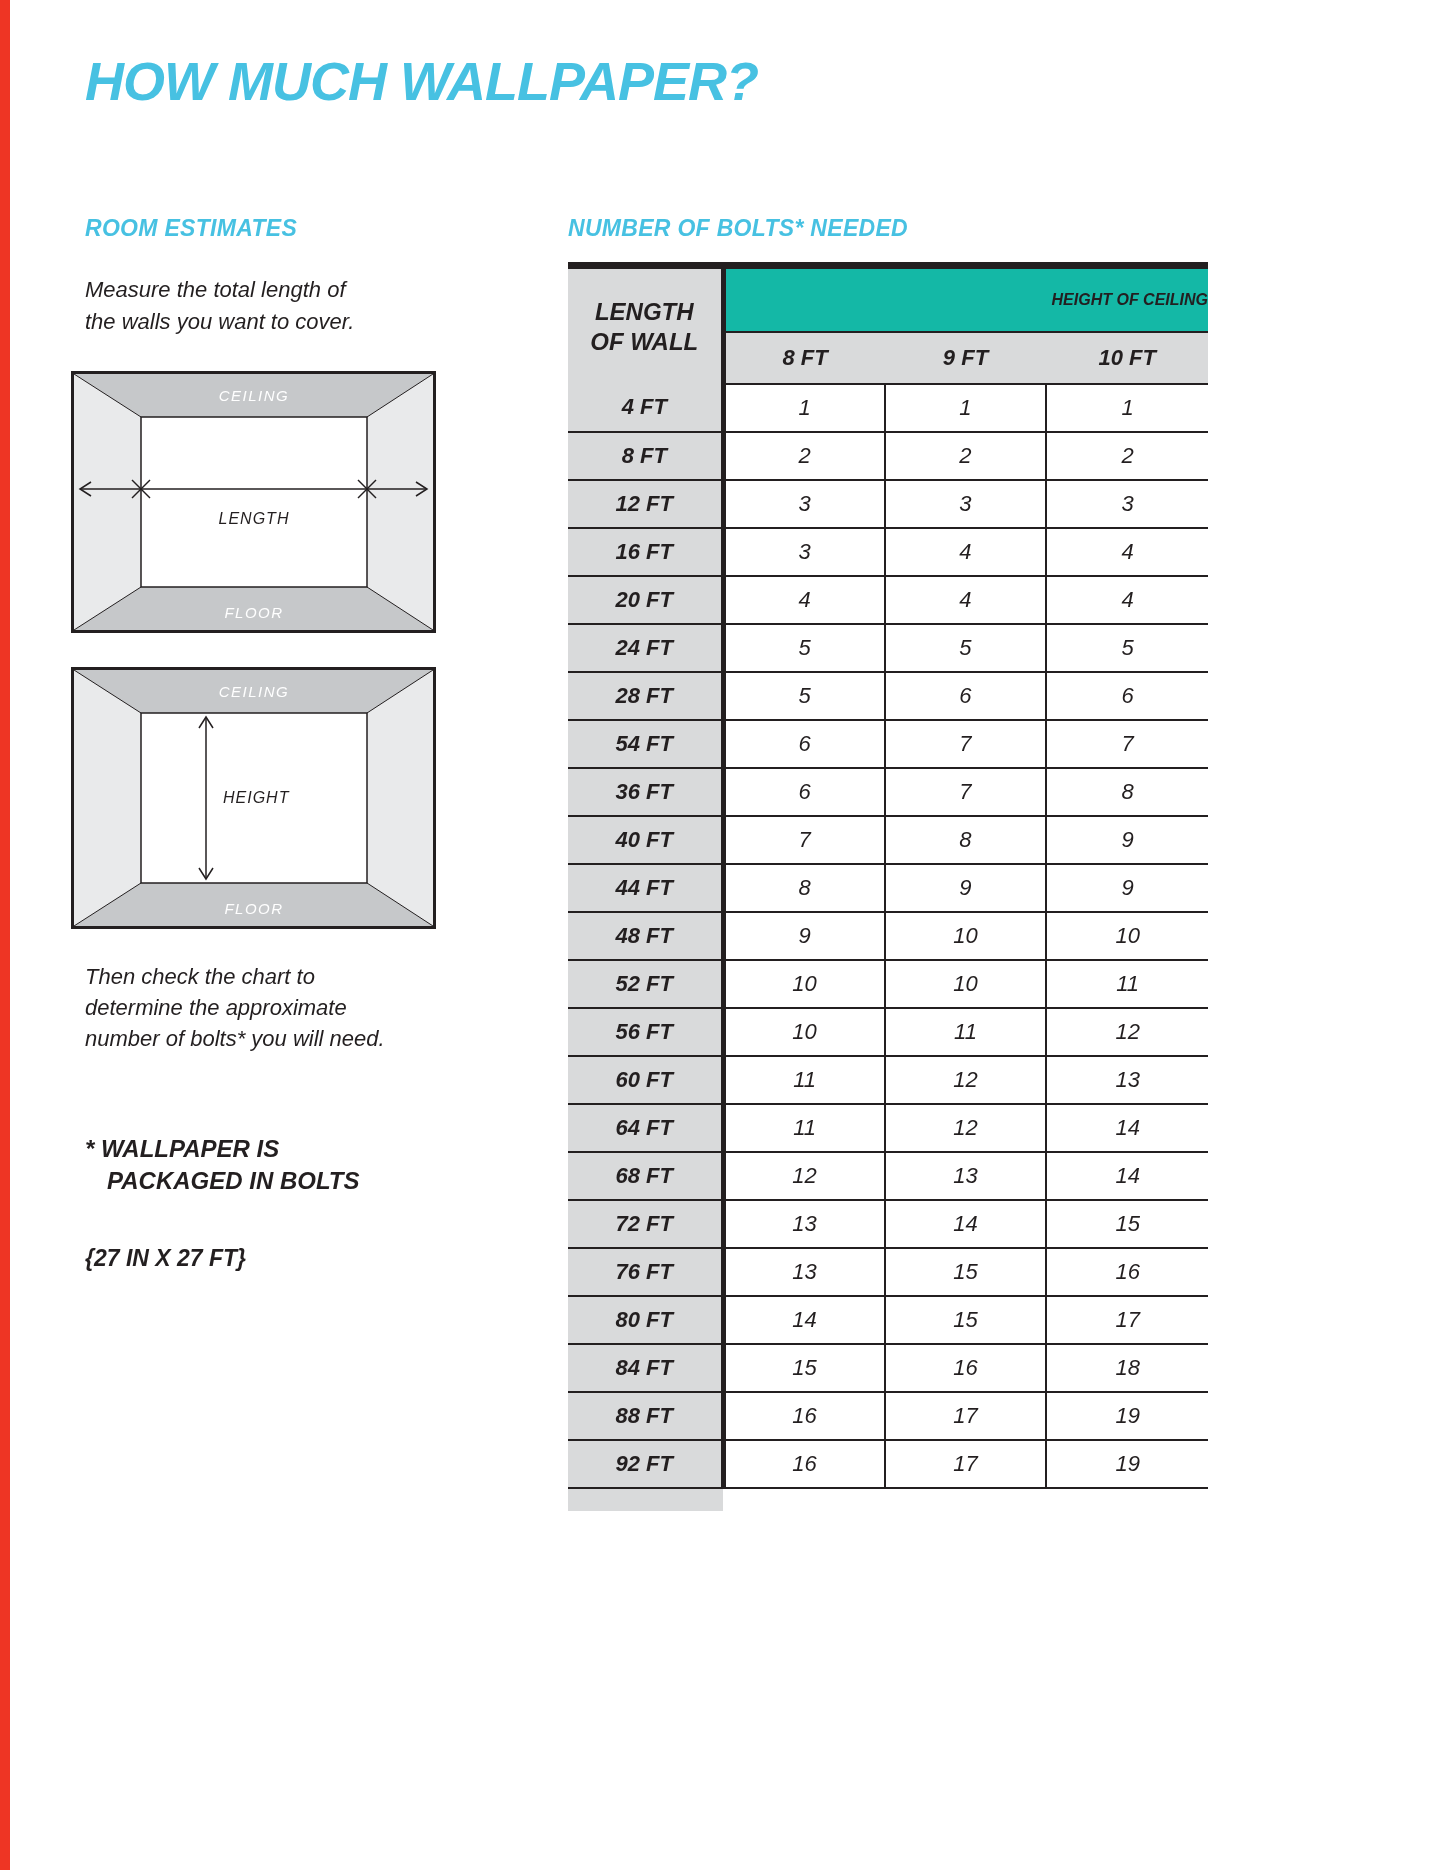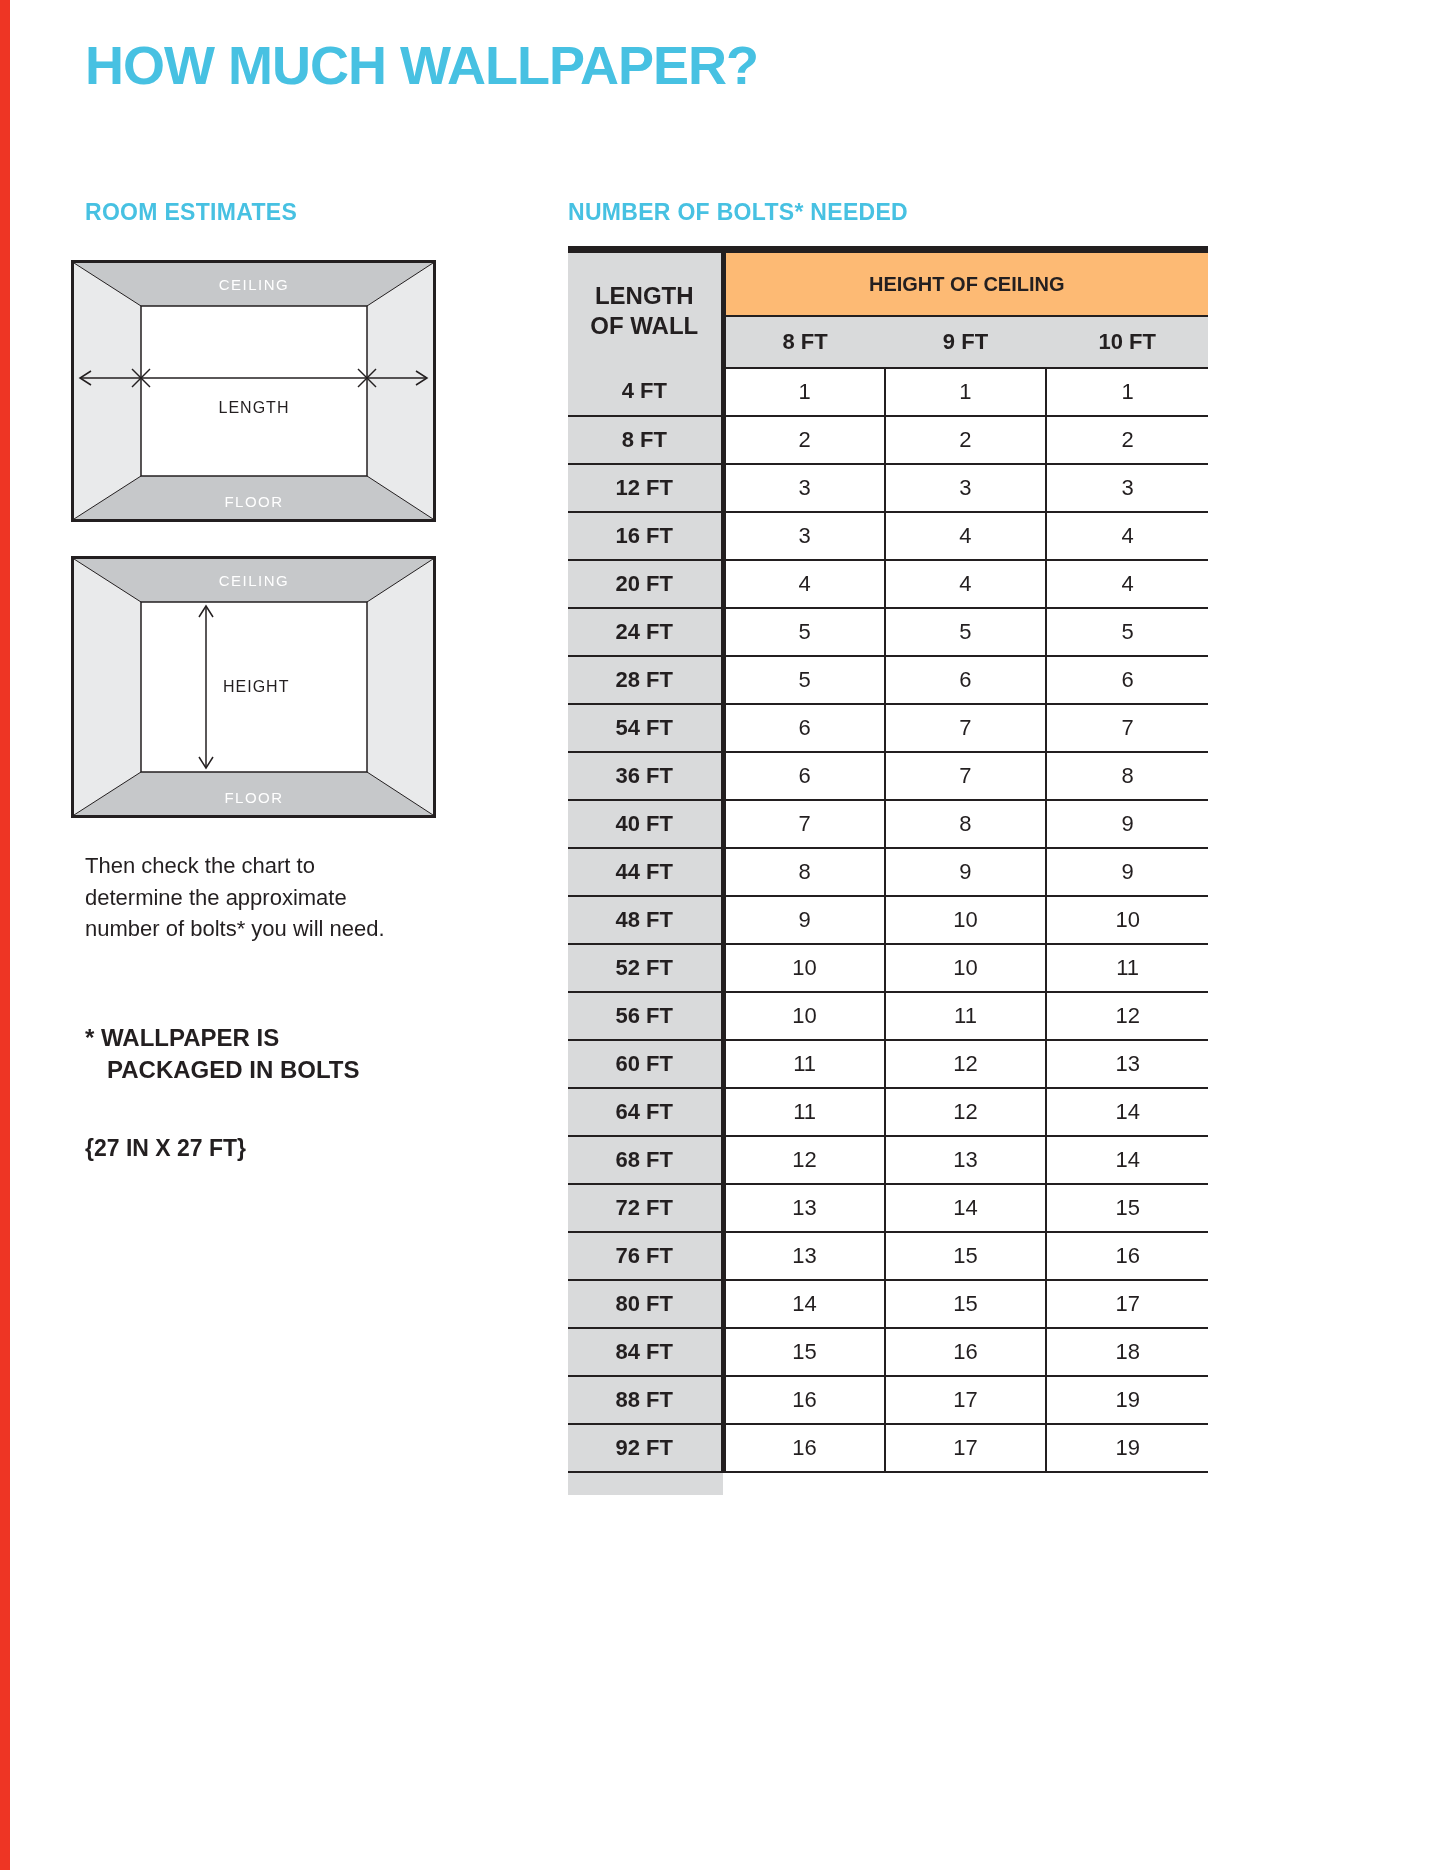--- a/index.html
+++ b/index.html
@@ -14,21 +14,21 @@
   html,body{width:1445px;}
   body{
     height:1870px;
     background:#ffffff;
     color:var(--ink);
     font-family:"Liberation Sans", sans-serif;
     position:relative;
     overflow:hidden;
   }
   .stripe{position:absolute;left:0;top:0;width:10px;height:1870px;background:var(--stripe);}
-  .page{padding:36px 0 0 85px;}
+  .page{padding:52px 0 0 85px;font-style:italic;}
   .title{
     color:var(--accent);
     font-size:54px;
     font-weight:bold;
     letter-spacing:-1px;
     line-height:1.1;
   }
   .columns{display:flex;margin-top:104px;gap:23px;}
   .left-col{flex:0 0 460px;width:460px;}
   .right-col{width:640px;}
@@ -67,26 +67,26 @@
     background:var(--table-gray);
     font-size:24px;
     font-weight:bold;
     white-space:pre-line;
     line-height:1.25;
     text-align:center;
     vertical-align:middle;
     border-right:5px solid var(--ink);
   }
   .group-head{
-    font-size:20px;
+    font-size:16px;
     font-weight:bold;
     height:66px;
-    text-align:center;
+    text-align:right;
     vertical-align:middle;
-    background:#fdba74;
+    background:#14b8a6;
     border-bottom:2px solid var(--ink);
   }
   .ft-row th{
     background:var(--table-gray);
     font-size:22px;
     font-weight:bold;
     height:52px;
     text-align:center;
     vertical-align:middle;
     border-bottom:2px solid var(--ink);
@@ -114,20 +114,22 @@
 
 <div class="page">
 
   <h1 class="title">HOW MUCH WALLPAPER?</h1>
 
   <div class="columns">
 
     <div class="left-col">
       <h2>ROOM ESTIMATES</h2>
 
+      <p class="step">Measure the total length of
+the walls you want to cover.</p>
 
       <svg class="diagram" width="365" height="262" viewBox="0 0 365 262">
         <polygon points="3,3 70,46 70,216 3,259" fill="var(--diagram-light)"></polygon>
         <polygon points="362,3 296,46 296,216 362,259" fill="var(--diagram-light)"></polygon>
         <polygon points="3,3 362,3 296,46 70,46" fill="var(--diagram-gray)"></polygon>
         <polygon points="70,216 296,216 362,259 3,259" fill="var(--diagram-gray)"></polygon>
         <rect x="70" y="46" width="226" height="170" fill="#ffffff" stroke="var(--ink)" stroke-width="1.5"></rect>
         <g stroke="var(--ink)" stroke-width="1">
           <line x1="3" y1="3" x2="70" y2="46"></line>
           <line x1="362" y1="3" x2="296" y2="46"></line>

